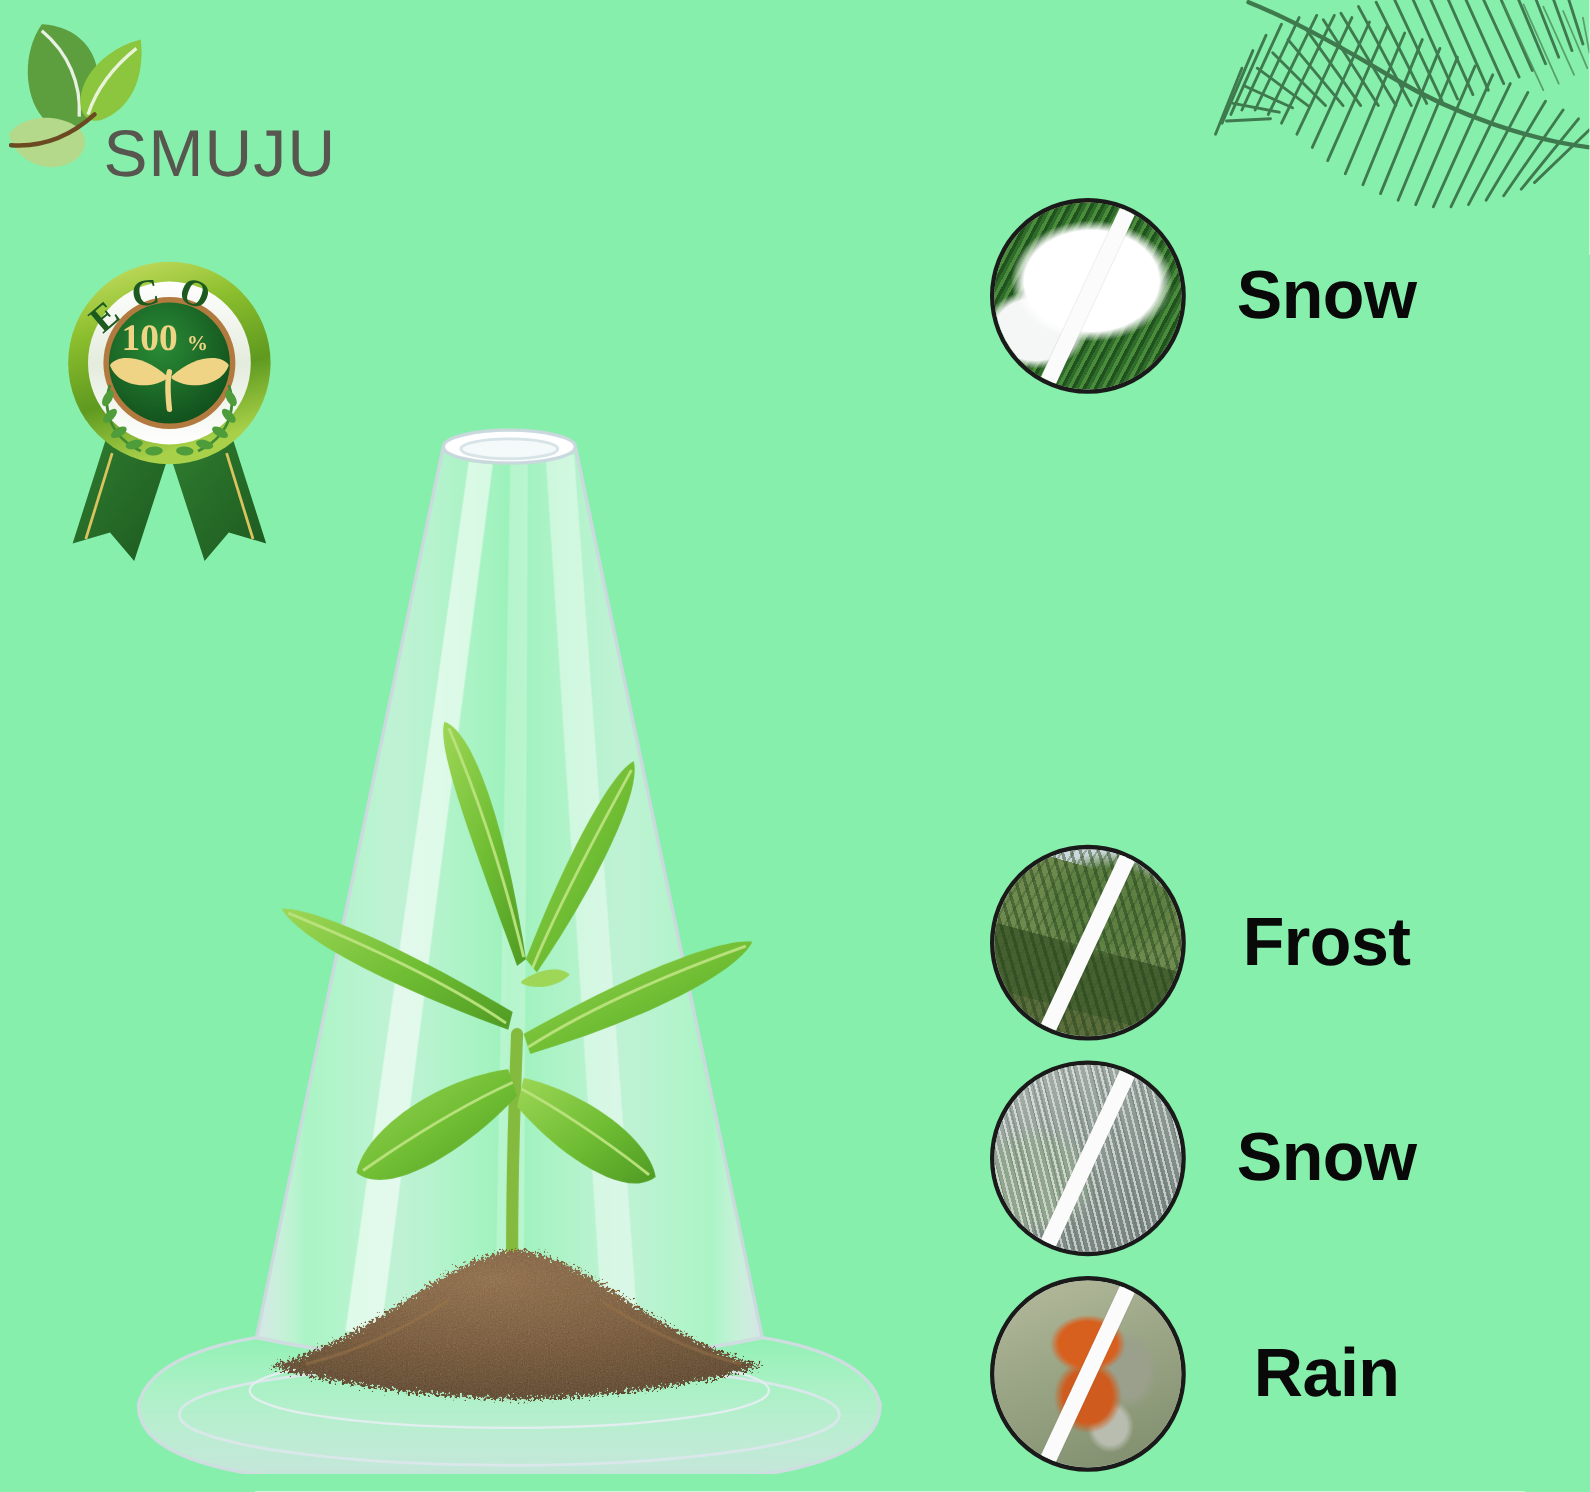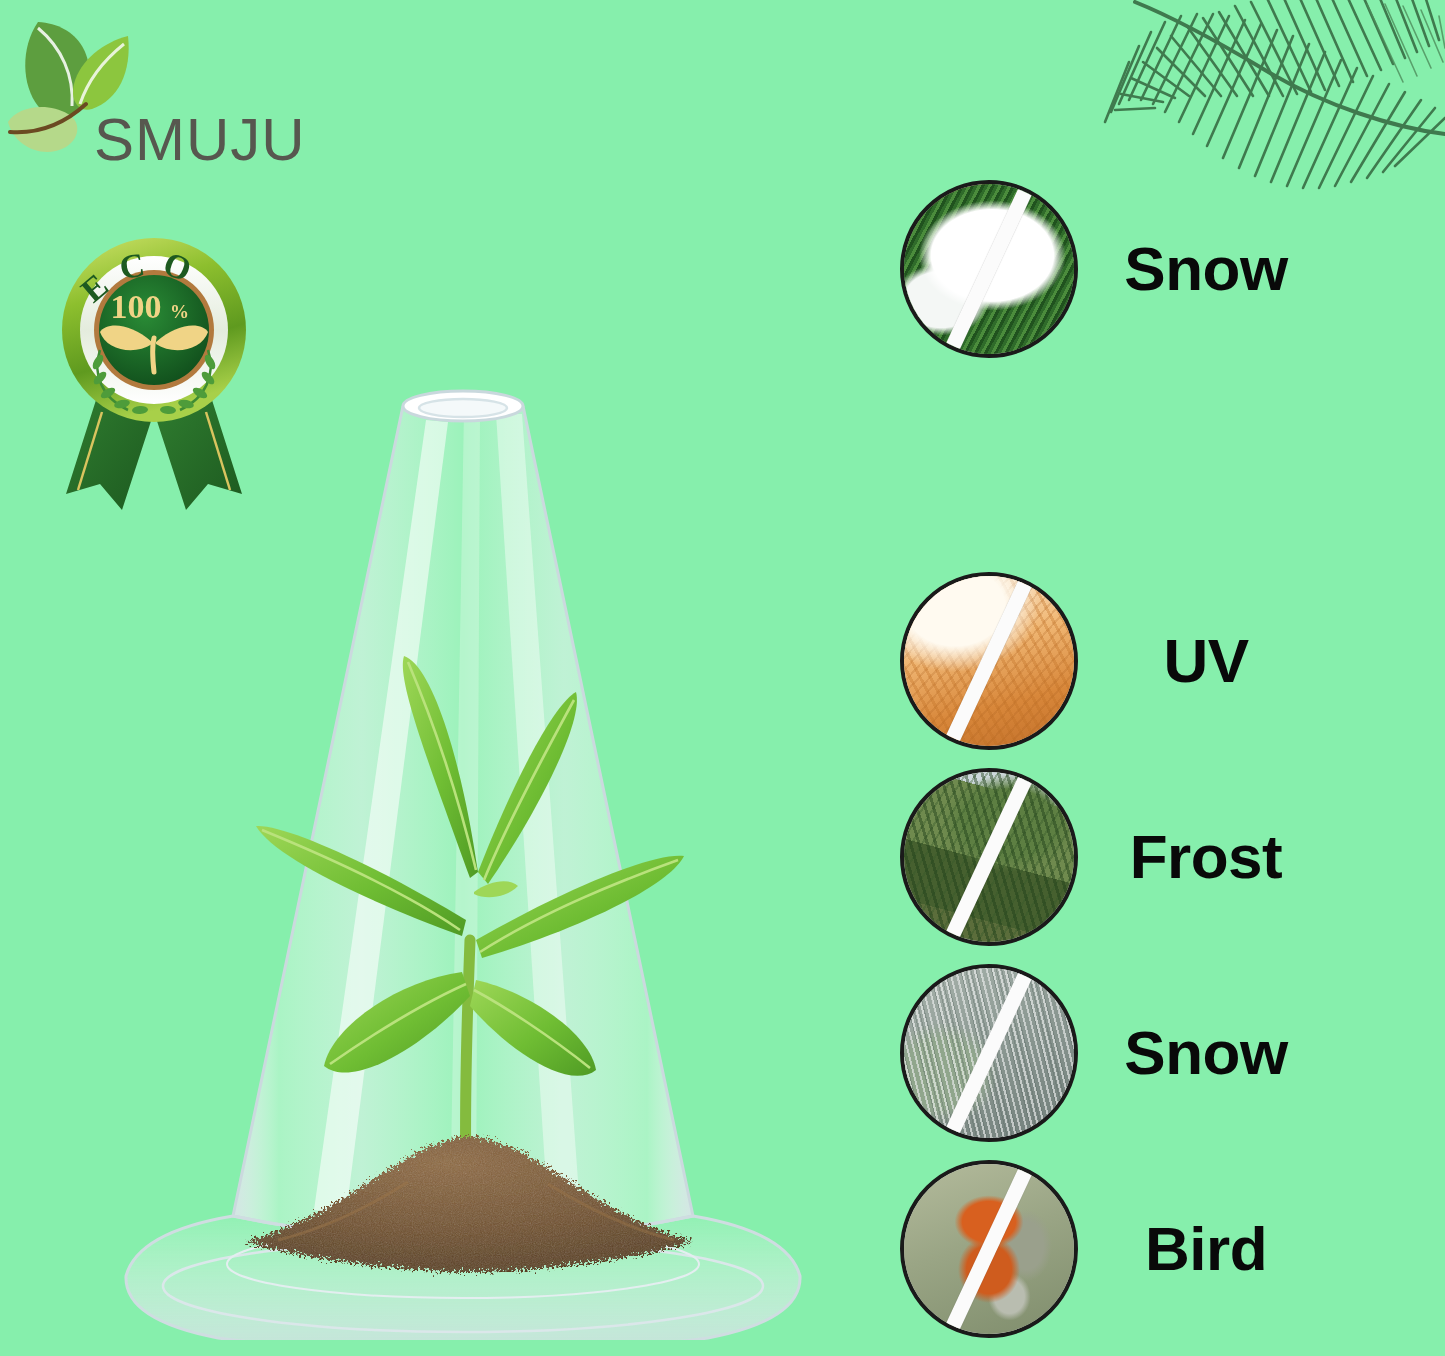--- a/index.html
+++ b/index.html
@@ -326,27 +326,20 @@
 
     <div class="feature-row" style="top:0px">
       <div class="feature-icon">
         <div class="photo ph-snow"></div>
         <div class="slash"></div>
       </div>
       <div class="feature-label">Snow</div>
     </div>
 
 
-    <div class="feature-row" style="top:392px">
-      <div class="feature-icon">
-        <div class="photo ph-uv"></div>
-        <div class="slash"></div>
-      </div>
-      <div class="feature-label">UV</div>
-    </div>
 
     <div class="feature-row" style="top:588px">
       <div class="feature-icon">
         <div class="photo ph-wind"></div>
         <div class="slash"></div>
       </div>
       <div class="feature-label">Frost</div>
     </div>
 
     <div class="feature-row" style="top:784px">
@@ -355,17 +348,17 @@
         <div class="slash"></div>
       </div>
       <div class="feature-label">Snow</div>
     </div>
 
     <div class="feature-row" style="top:980px">
       <div class="feature-icon">
         <div class="photo ph-bird"></div>
         <div class="slash"></div>
       </div>
-      <div class="feature-label">Bird</div>
+      <div class="feature-label">Rain</div>
     </div>
 
   </div>
 </div>
 
 </body></html>

